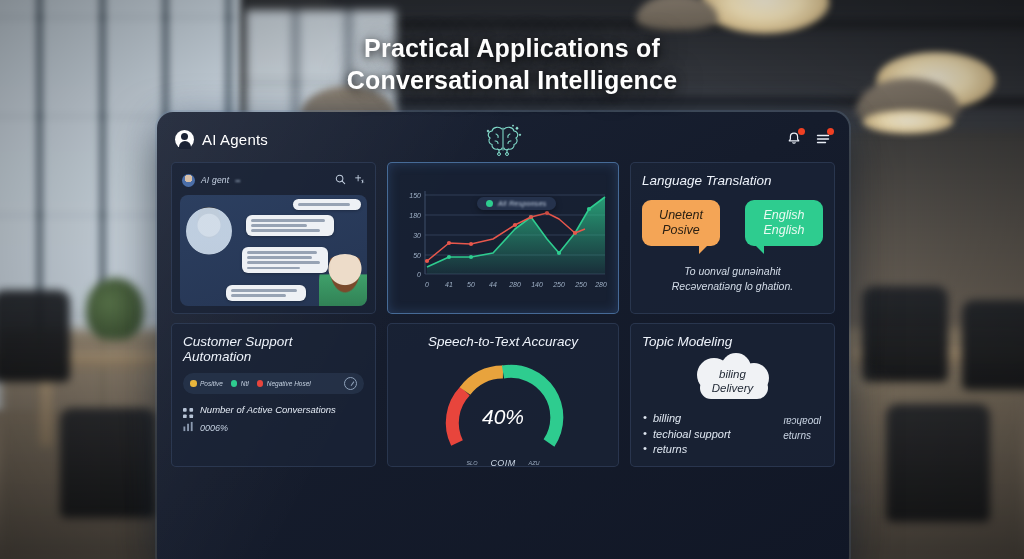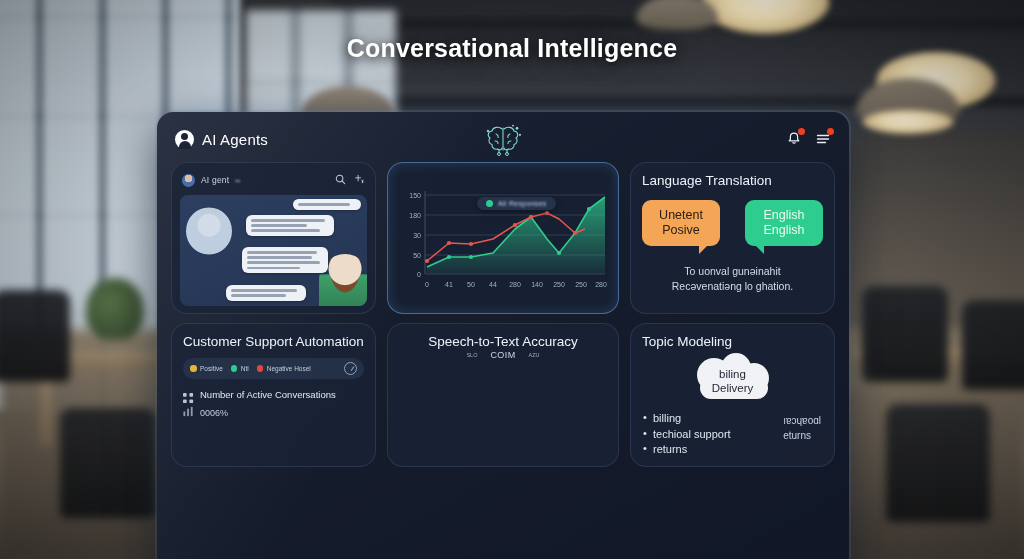--- a/index.html
+++ b/index.html
@@ -158,23 +158,23 @@
   
   .grid {
     display: grid; margin-top: 6px;
     grid-template-columns: 205px 232px 205px;
     grid-template-rows: 152px 144px;
     gap: 9px 11px;
   }
   .card {
     background: rgba(27,36,56,.72);
     border: 1px solid rgba(108,140,185,.2);
-    border-radius: 16px;
+    border-radius: 5px;
     padding: 10px 11px;
-    position: relative; overflow: hidden;
+    position: relative; overflow: hidden; font-style: italic;
   }
   .card-chart {
     grid-row: 1 / 2; grid-column: 2 / 3;
     border: 1px solid rgba(110,170,235,.55);
     box-shadow: 0 0 12px rgba(90,150,230,.22) inset;
     background: rgba(24,33,52,.85);
   }
   .card-title { color: #eef3fb; font-size: 13.5px; font-weight: 500; }
 
   
@@ -350,20 +350,21 @@
   <div class="bg-chair" style="left:862px; top:286px; width:86px; height:96px;"></div>
   <div class="bg-chair" style="left:962px; top:300px; width:74px; height:90px;"></div>
   <div class="bg-chair" style="left:60px; top:408px; width:96px; height:110px; opacity:.9;"></div>
   <div class="bg-chair" style="left:886px; top:404px; width:104px; height:118px; opacity:.9;"></div>
   <div class="bg-plant" style="left:86px; top:278px; width:58px; height:62px;"></div>
   <div class="bg-floorlight"></div>
   <div class="bg-vig"></div>
 </div>
 
 <div class="hero-title">
+  <div>Practical Applications of</div>
   <div>Conversational Intelligence</div>
 </div>
 
 <div class="base-glow"></div>
 <div class="neck"></div>
 <div class="base"></div>
 
 <div class="monitor">
   <div class="screen-sheen"></div>
 
@@ -589,20 +590,30 @@
             </g>
           </svg>
         </span>
         <div class="conv-val">0006%</div>
       </div>
     </div>
 
     <div class="card gauge-card">
       <div class="card-title">Speech-to-Text Accuracy</div>
 
+      <div class="gauge-box">
+        <svg width="126" height="98" viewBox="0 0 126 98">
+          <g fill="none" stroke-width="13" stroke-linecap="butt">
+            <path d="M17 88 A46 46 0 0 1 25 36" stroke="#e8453c"></path>
+            <path d="M25 36 A46 46 0 0 1 63 17" stroke="#e8a33d"></path>
+            <path d="M63 17 A46 46 0 0 1 109 88" stroke="#2ecc8f"></path>
+          </g>
+        </svg>
+        <div class="gauge-val">40%</div>
+      </div>
 
       <div class="gauge-foot">
         <span class="sm">SLO</span>
         <span class="md">COIM</span>
         <span class="sm">AZU</span>
       </div>
     </div>
 
     <div class="card">
       <div class="card-title">Topic Modeling</div>

